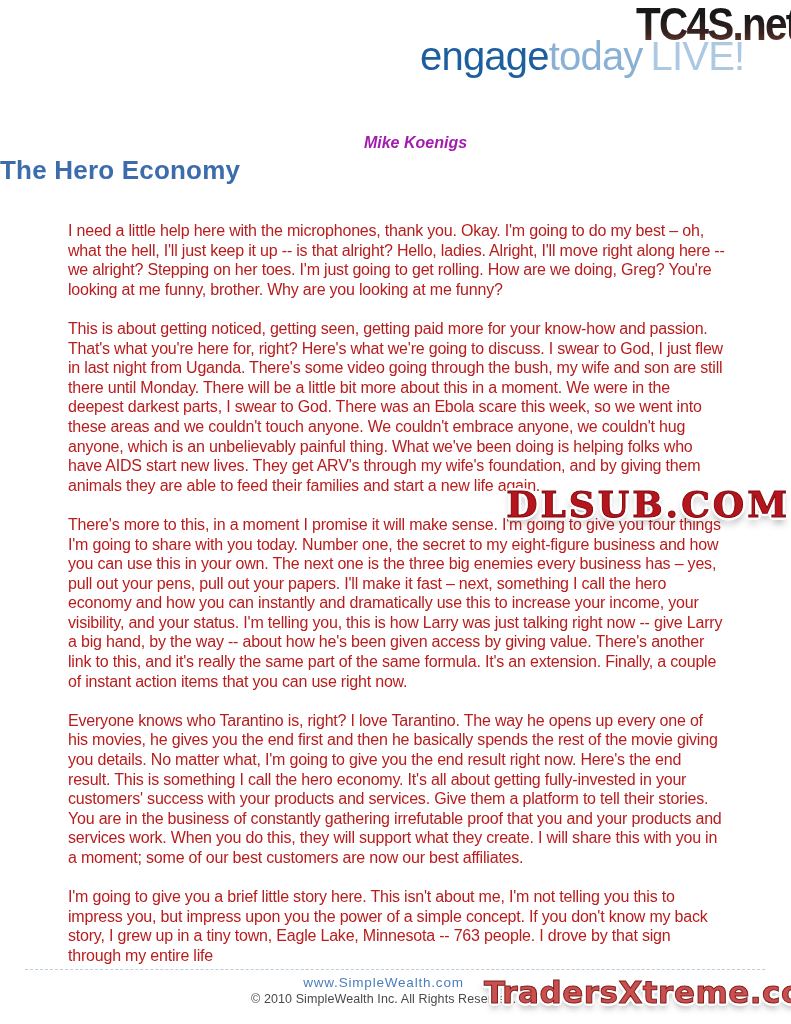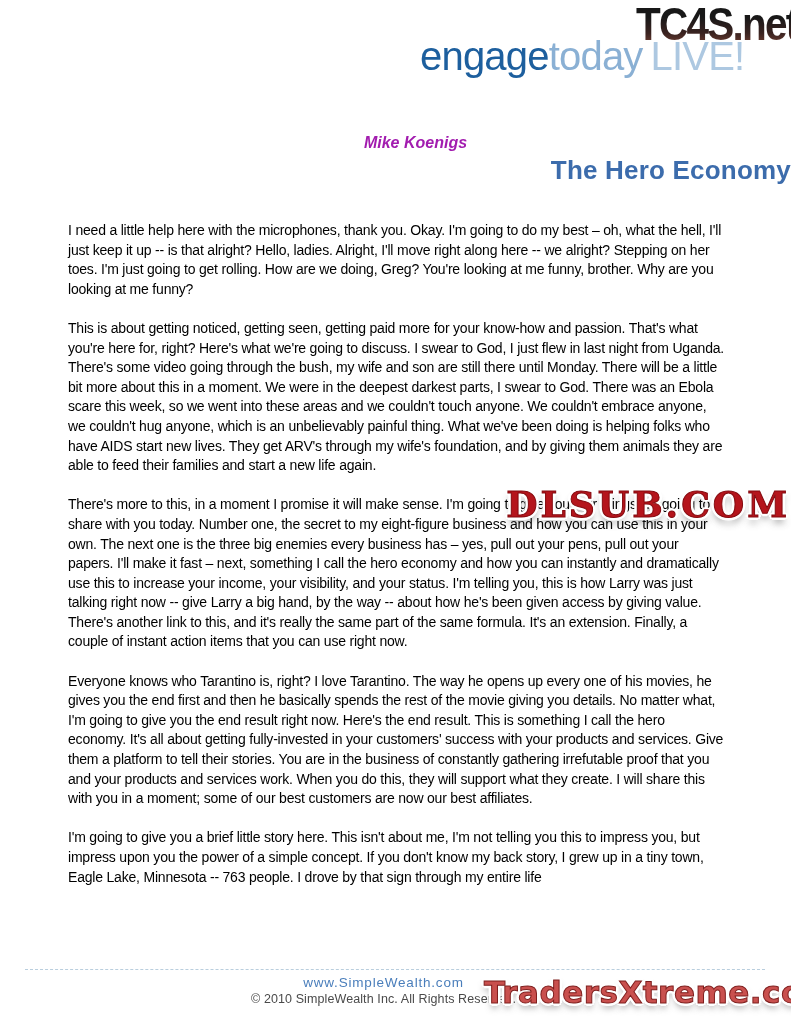--- a/index.html
+++ b/index.html
@@ -38,31 +38,31 @@
   
   .author{
     position:absolute;top:134px;left:0;width:100%;
     text-align:center;
     font-size:16px;font-weight:bold;font-style:italic;
     color:#a21caf;
     padding-left:20px;
   }
   .doc-title{
     position:absolute;top:155px;left:0;width:100%;
-    text-align:right;
+    text-align:left;
     font-size:26px;font-weight:bold;
     color:#3c6cac;letter-spacing:0.2px;
   }
 
   
   .body-text{
     position:absolute;left:68px;top:221px;width:658px;
-    font-size:14px;line-height:19.6px;
+    font-size:16px;line-height:19.6px;
     letter-spacing:-0.2px;
-    color:#000000;
+    color:#b91c1c;
     z-index:1;
   }
   .body-text p{margin:0 0 19.6px 0;}
 
   
   .wm-dlsub{
     position:absolute;top:485px;left:30px;width:760px;
     text-align:right;
     font-family:"DejaVu Serif", serif;
     font-weight:bold;font-size:36px;line-height:1.1;

